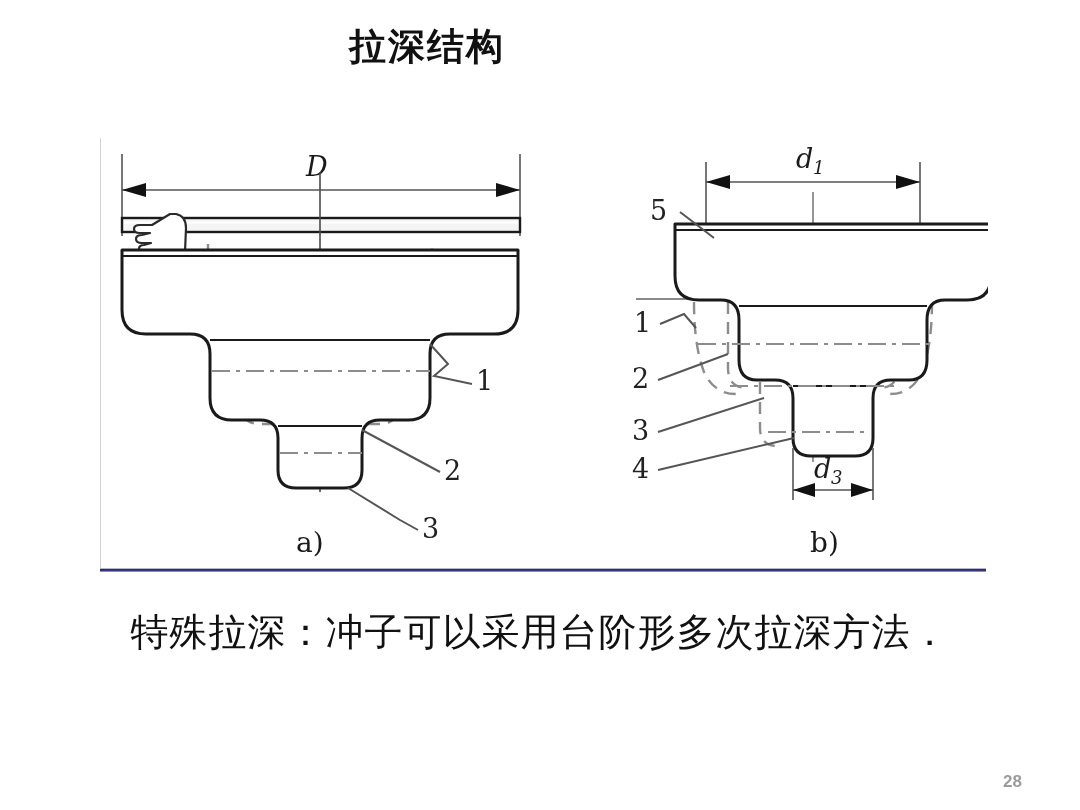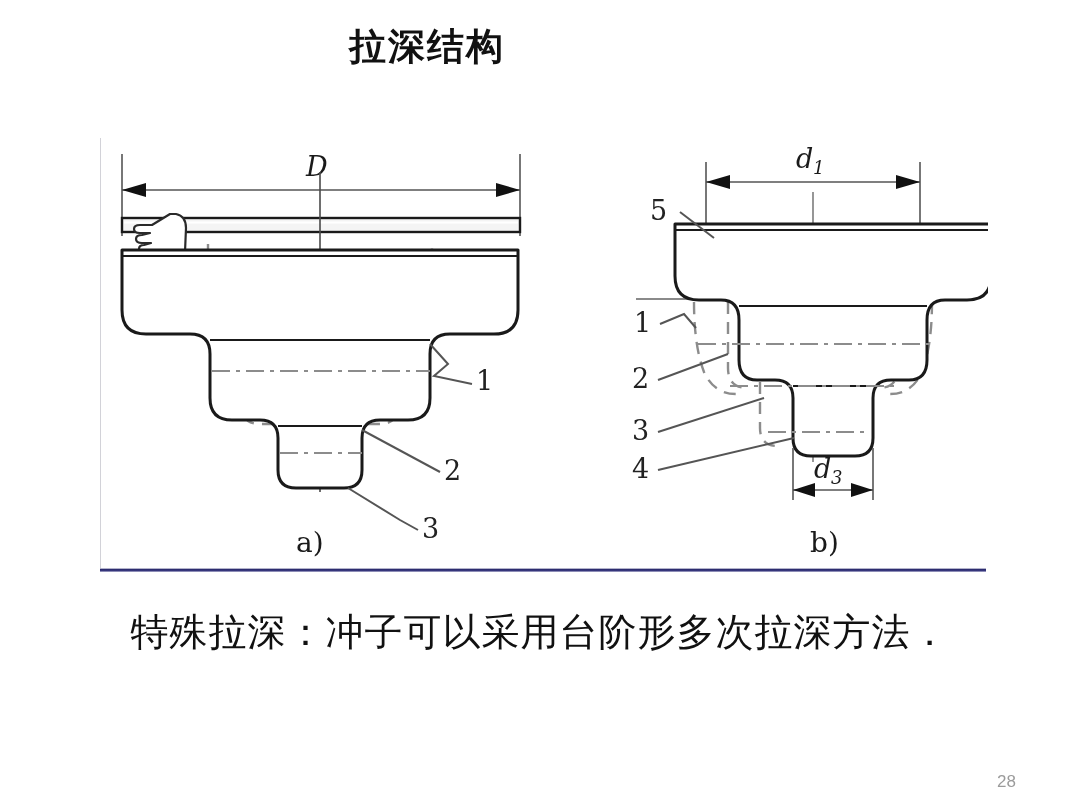--- a/index.html
+++ b/index.html
@@ -32,23 +32,24 @@
   }
 
   .caption{
     position:absolute;left:0;top:607px;width:1080px;text-align:center;
     font-family:"DejaVu Sans","Liberation Sans",sans-serif;
     font-weight:normal;font-size:38px;color:#111111;letter-spacing:1px;
     white-space:nowrap;
   }
 
   .page-number{
-    position:absolute;right:64px;bottom:18px;
+    position:absolute;right:58px;bottom:18px;
     font-size:17px;color:#9b9b9b;
     font-family:"Liberation Sans",sans-serif;
+    font-weight:bold;
   }
 
   svg{display:block;}
   .dimtext{
     font-family:"DejaVu Serif","Liberation Serif",serif;
     font-style:italic;font-size:27px;fill:#1a1a1a;
   }
   .dimsub{
     font-family:"DejaVu Serif","Liberation Serif",serif;
     font-style:italic;font-size:18px;fill:#1a1a1a;

